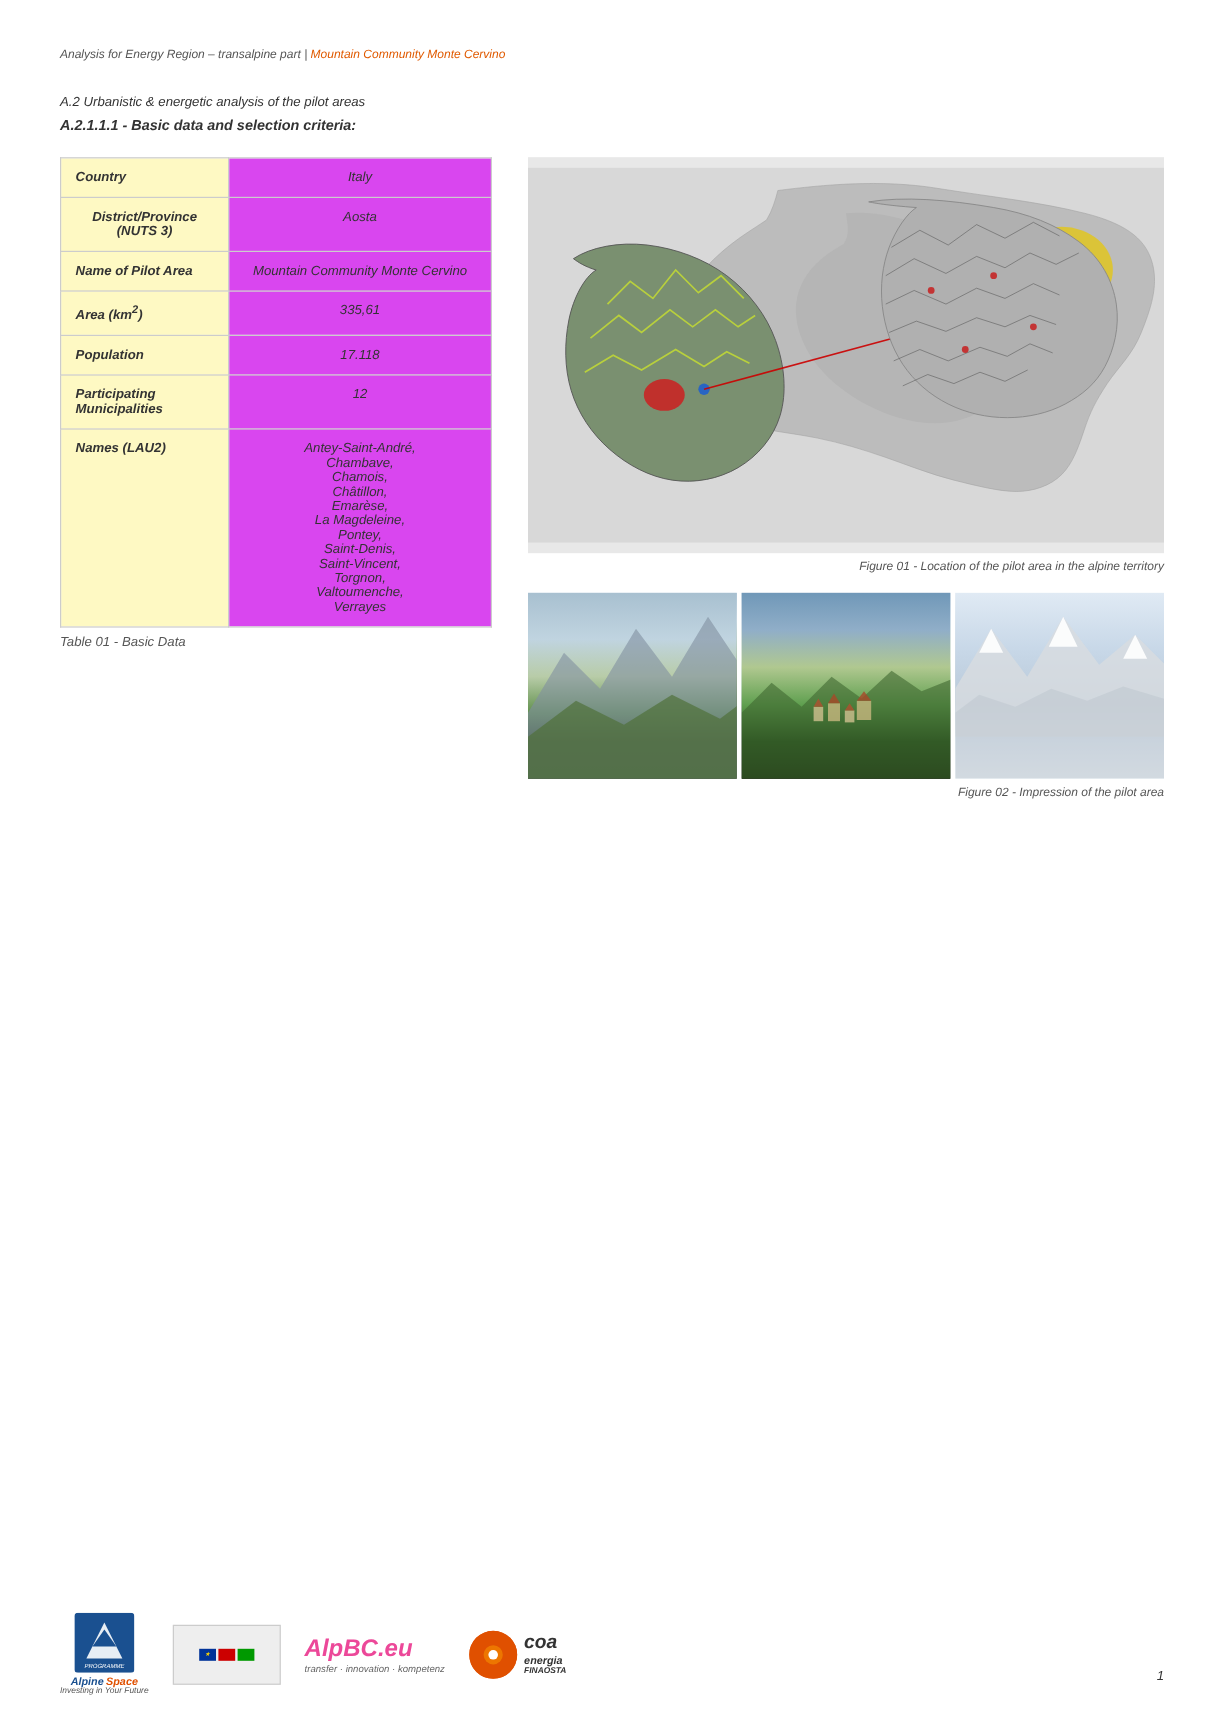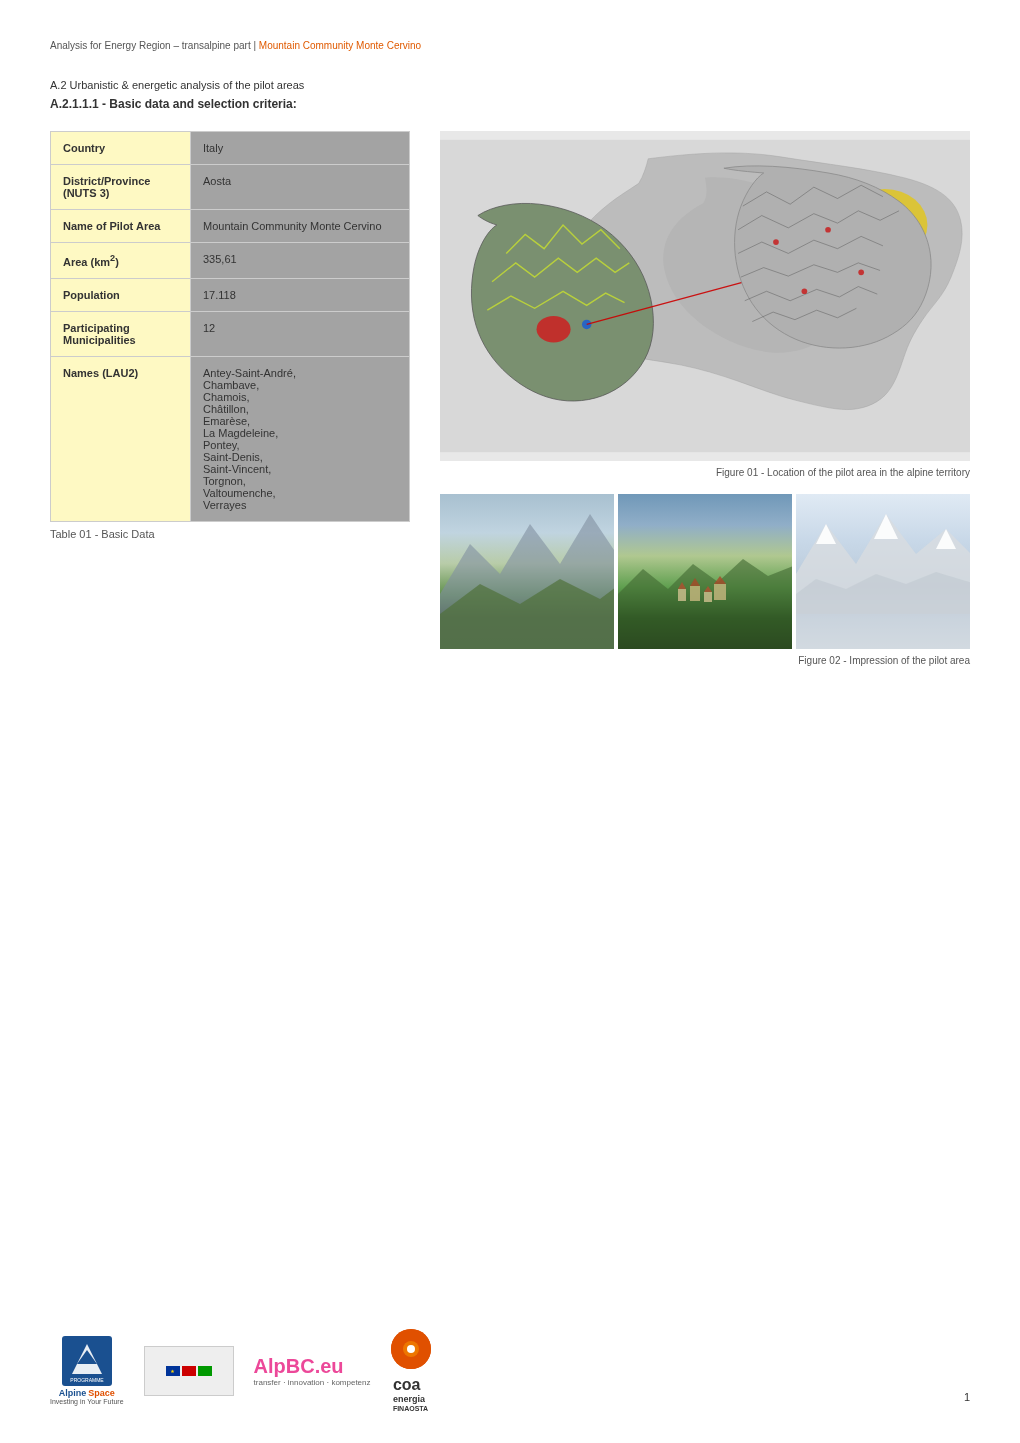--- a/index.html
+++ b/index.html
@@ -10,20 +10,21 @@
       background: #fff;
       width: 1020px;
       min-height: 1443px;
       position: relative;
     }
     .page {
       width: 1020px;
       min-height: 1443px;
       padding: 40px 50px 80px 50px;
       position: relative;
+      font-style: italic;
     }
     .header {
       font-size: 10px;
       color: #555;
       margin-bottom: 28px;
       border-bottom: none;
     }
     .header-link {
       color: #e05a00;
       text-decoration: none;
@@ -61,21 +62,22 @@
       border: 1px solid #ccc;
       padding: 10px 12px;
       vertical-align: top;
     }
     .data-table td:first-child {
       font-weight: bold;
       width: 140px;
       background: #fef9c3;
     }
     .data-table td:last-child {
-      background: #a3a3a3;
+      background: #d946ef;
+      text-align: center;
     }
     .table-caption {
       font-size: 11px;
       color: #555;
       margin-top: 6px;
     }
     .figure-caption {
       font-size: 10px;
       color: #555;
       text-align: right;
@@ -108,21 +110,20 @@
       gap: 6px;
     }
     .footer-logo-alpbc {
       display: flex;
       align-items: center;
     }
     .footer-logo-coa {
       display: flex;
       align-items: center;
       gap: 6px;
-      flex-direction: column;
     }
     .coa-circle {
       width: 40px;
       height: 40px;
       background: #e05000;
       border-radius: 50%;
       display: flex;
       align-items: center;
       justify-content: center;
       color: white;
@@ -187,21 +188,21 @@
   <div class="content-area">
 
     <div class="left-column">
       <table class="data-table">
         <tbody id="table-body">
         <tr>
               <td style="font-weight: bold; width: 140px;">Country</td>
               <td>Italy</td>
             </tr>
             <tr>
-              <td style="font-weight: bold; width: 140px;">District/Province (NUTS 3)</td>
+              <td style="font-weight: bold; width: 140px; text-align: center;">District/Province (NUTS 3)</td>
               <td>Aosta</td>
             </tr>
             <tr>
               <td style="font-weight: bold; width: 140px;">Name of Pilot Area</td>
               <td>Mountain Community Monte Cervino</td>
             </tr>
             <tr>
               <td style="font-weight: bold; width: 140px;">Area (km<sup>2</sup>)</td>
               <td>335,61</td>
             </tr>

